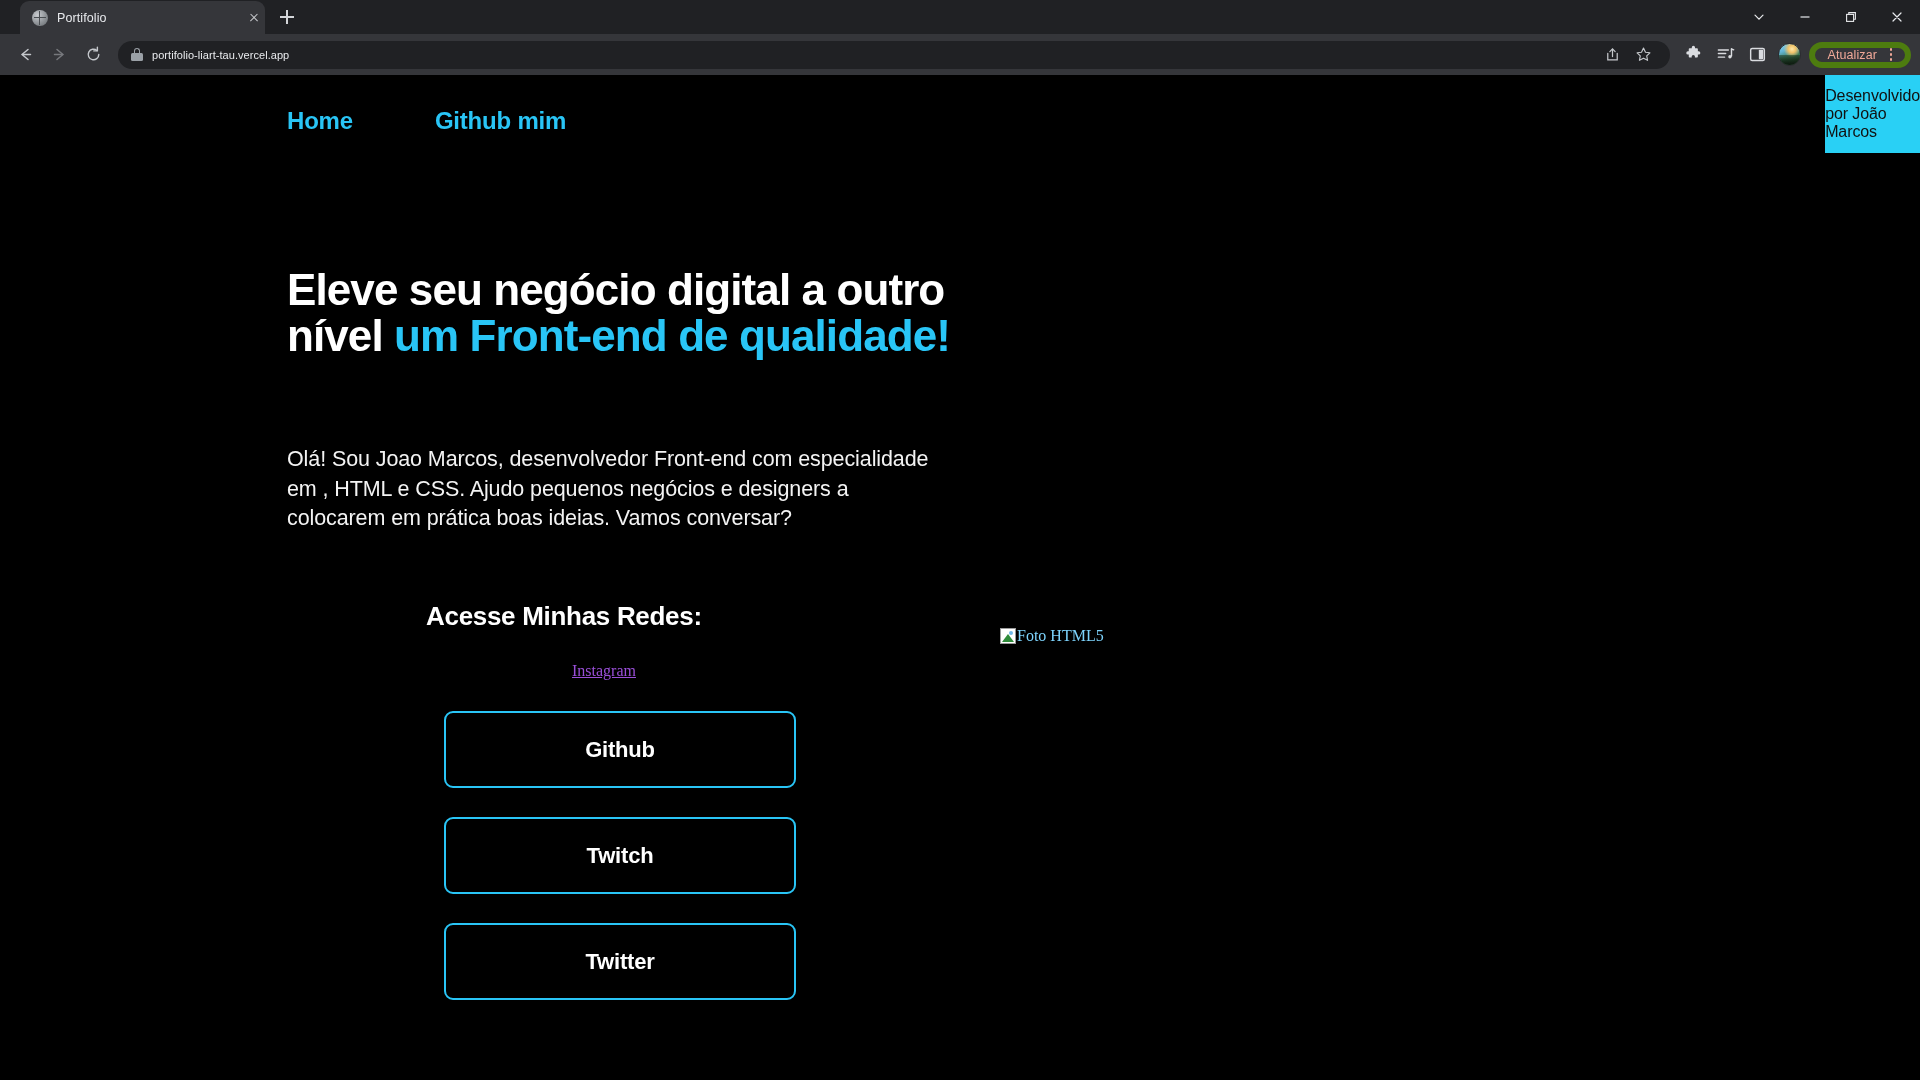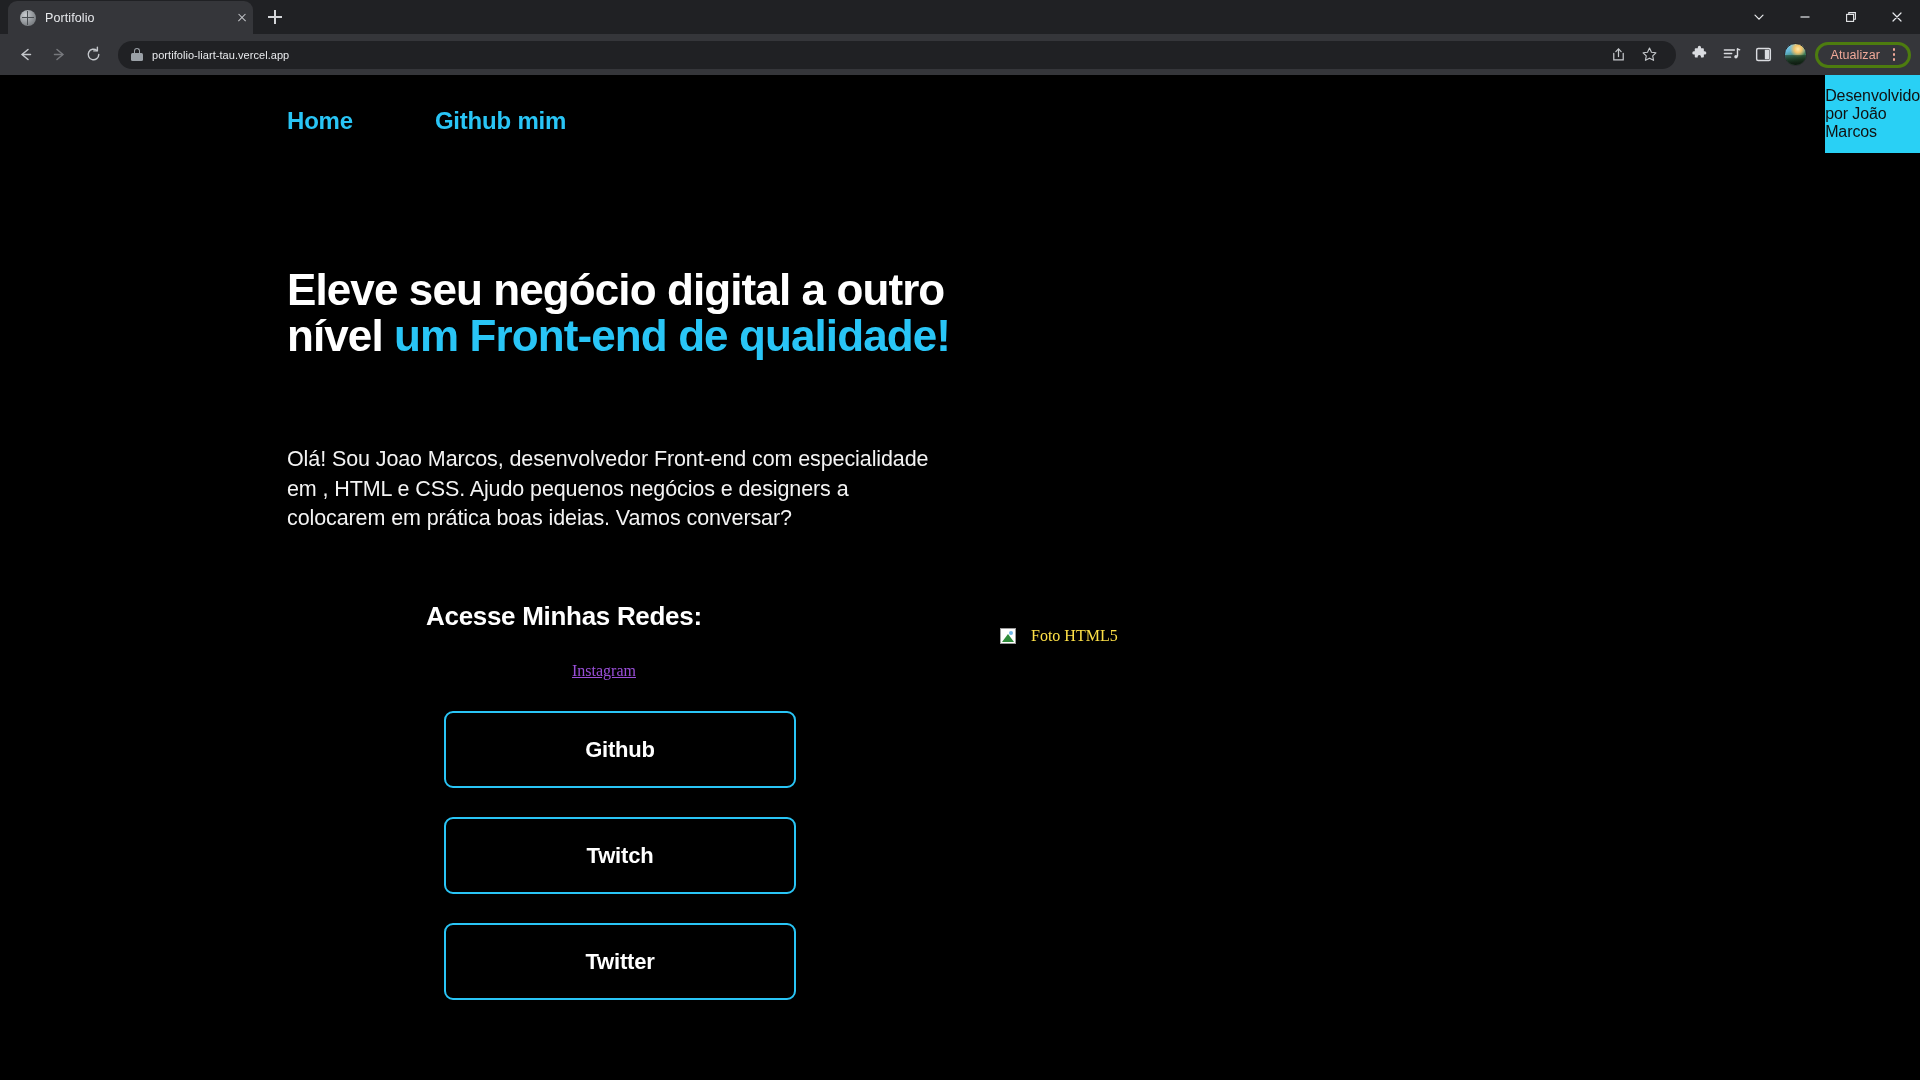--- a/index.html
+++ b/index.html
@@ -34,20 +34,21 @@
   .tab {
     height: 33px;
     width: 245px;
     background: #35363a;
     border-radius: 9px 9px 0 0;
     display: flex;
     align-items: center;
     padding: 0 2px 0 12px;
     gap: 9px;
     position: relative;
+    margin-left: 12px;
   }
 
   .tab-favicon {
     width: 16px;
     height: 16px;
     flex: 0 0 16px;
     border-radius: 50%;
     background: radial-gradient(circle at 35% 32%, #c9ccd0 0%, #8e9296 55%, #64686c 100%);
     position: relative;
     overflow: hidden;
@@ -204,21 +205,21 @@
   }
   .avatar::after {
     content: "";
     position: absolute; left: 0; bottom: 0;
     width: 100%; height: 48%;
     background: linear-gradient(180deg, rgba(30,60,35,0.55), rgba(12,22,14,0.95));
   }
 
   .update-pill {
     height: 26px;
-    border: 3px solid #4d7c0f;
+    border: 6px solid #4d7c0f;
     border-radius: 13px;
     display: flex;
     align-items: center;
     padding: 0 4px 0 12px;
     gap: 4px;
     flex: 0 0 auto;
   }
   .update-label {
     font-size: 12.5px;
     color: #f0a898;
@@ -375,23 +376,22 @@
     content: "";
     position: absolute;
     right: 2px; top: 2px;
     width: 4px; height: 4px;
     border-radius: 50%;
     background: #6fb7e8;
   }
   .broken-img-alt {
     font-family: "Liberation Serif", serif;
     font-size: 16px;
-    color: #fde047;
-    white-space: nowrap;
-    padding-left: 14px;
+    color: #7dd3fc;
+    white-space: nowrap;
   }
 
   
   .site-footer {
     height: 78px;
     flex: 0 0 78px;
     background: #29d0f5;
     display: flex;
     align-items: center;
     justify-content: center;

